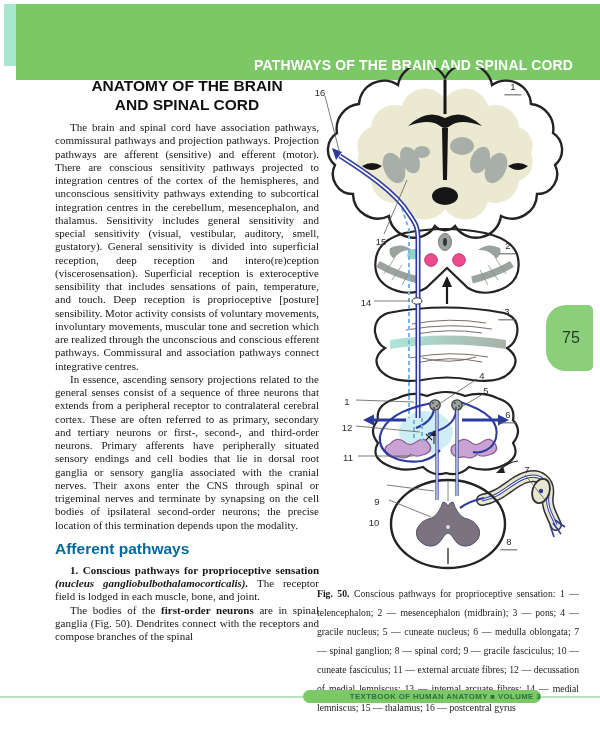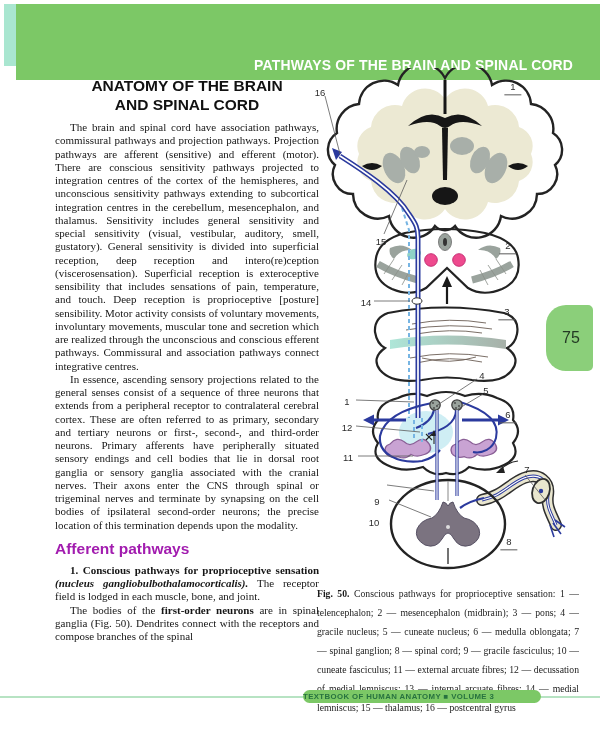--- a/index.html
+++ b/index.html
@@ -12,21 +12,21 @@
           display:flex;align-items:flex-end;justify-content:flex-end;padding:0 27px 7px 0;box-sizing:border-box;}
   .banner-title{font-weight:700;font-size:15px;color:#fff;letter-spacing:.2px;white-space:nowrap;
           transform:scaleX(.93);transform-origin:right bottom;}
 
   
   .text-col{position:absolute;left:55px;top:76px;width:264px;}
   .art-title{margin:0 0 7px;text-align:center;font-weight:700;font-size:15.5px;line-height:19px;color:#111;
           font-family:"Liberation Sans",sans-serif;}
   .body-p{margin:0;text-align:justify;font-family:"Liberation Serif",serif;font-size:11px;
           line-height:13.25px;color:#161616;text-indent:15px;}
-  .section-h{margin:8px 0 6px;font-weight:700;font-size:15.5px;line-height:18px;color:#a21caf;
+  .section-h{margin:8px 0 6px;font-weight:700;font-size:15.5px;line-height:18px;color:#0369a1;
           font-family:"Liberation Sans",sans-serif;}
 
   
   .fig{position:absolute;left:310px;top:68px;width:272px;height:512px;}
   .fig svg{position:absolute;left:0;top:0;}
   .fig-labels{position:absolute;left:0;top:0;width:100%;height:100%;pointer-events:none;}
   .fig-label{position:absolute;transform:translate(-50%,-50%);font-size:9.5px;color:#2c2c2c;
           font-family:"Liberation Sans",sans-serif;}
   .fig-label.underlined{border-bottom:1.2px solid #5a5a5a;padding:0 6px 1.5px;transform:translate(-50%,-42%);}
 
@@ -35,21 +35,21 @@
   .caption b{font-weight:700;}
 
   
   .page-badge{position:absolute;left:546px;top:305px;width:47px;height:66px;background:var(--badge-green);
           border-radius:20px 5px 5px 20px;display:flex;align-items:center;box-sizing:border-box;padding-left:16px;}
   .page-badge span{font-size:16px;color:#243b24;}
 
   
   .footer-line{position:absolute;left:0;top:696px;width:600px;height:1.6px;background:var(--footer-line-green);}
   .footer-pill{position:absolute;left:303px;top:690px;width:238px;height:13px;background:var(--header-green);
-          border-radius:7px;display:flex;align-items:center;justify-content:flex-start;}
+          border-radius:7px;display:flex;align-items:center;justify-content:flex-end;}
   .footer-pill span{font-size:7.8px;font-weight:700;letter-spacing:.4px;color:var(--footer-text-green);white-space:nowrap;}
 
   
   .blue{stroke:var(--pathway-blue);fill:none;}
   .bluefill{fill:var(--pathway-blue);stroke:none;}
   .white-core{stroke:#fff;fill:none;}
   .dash{stroke:var(--dashed-blue);fill:none;stroke-dasharray:4 3;}
   .leader{stroke:#5a5a5a;stroke-width:.8;fill:none;}
   .outline{stroke:#232323;fill:none;}
 </style>

